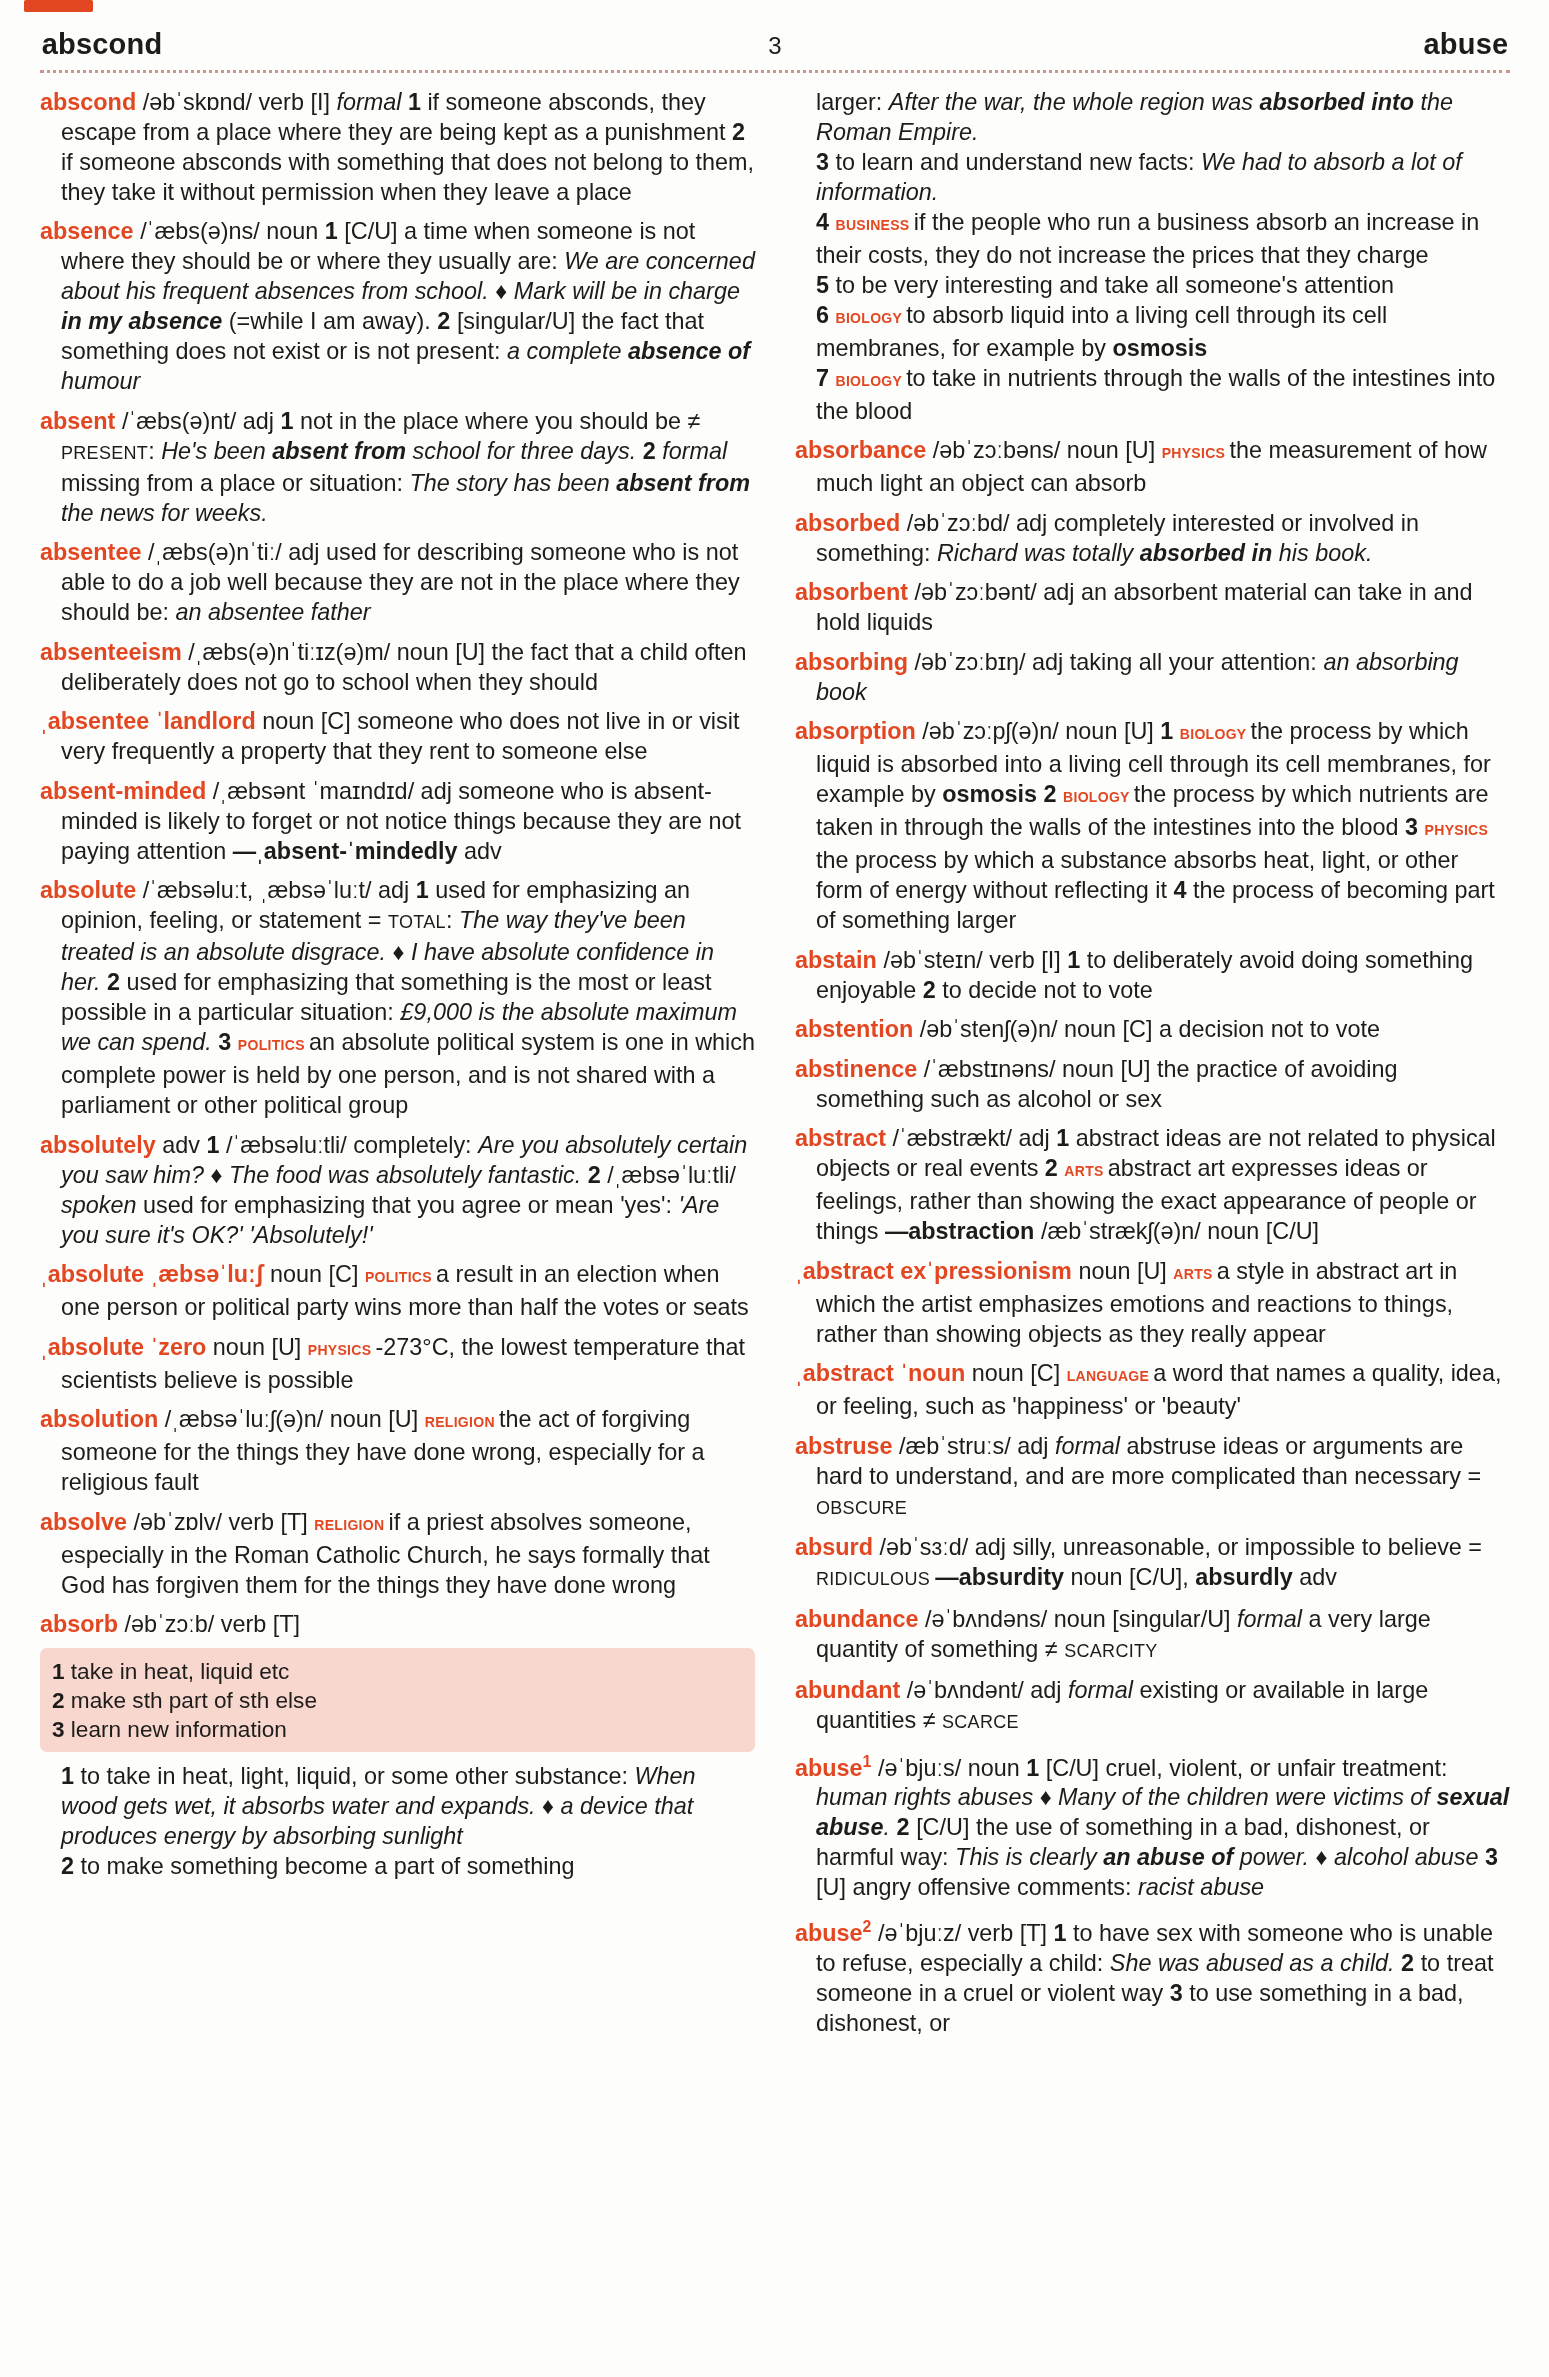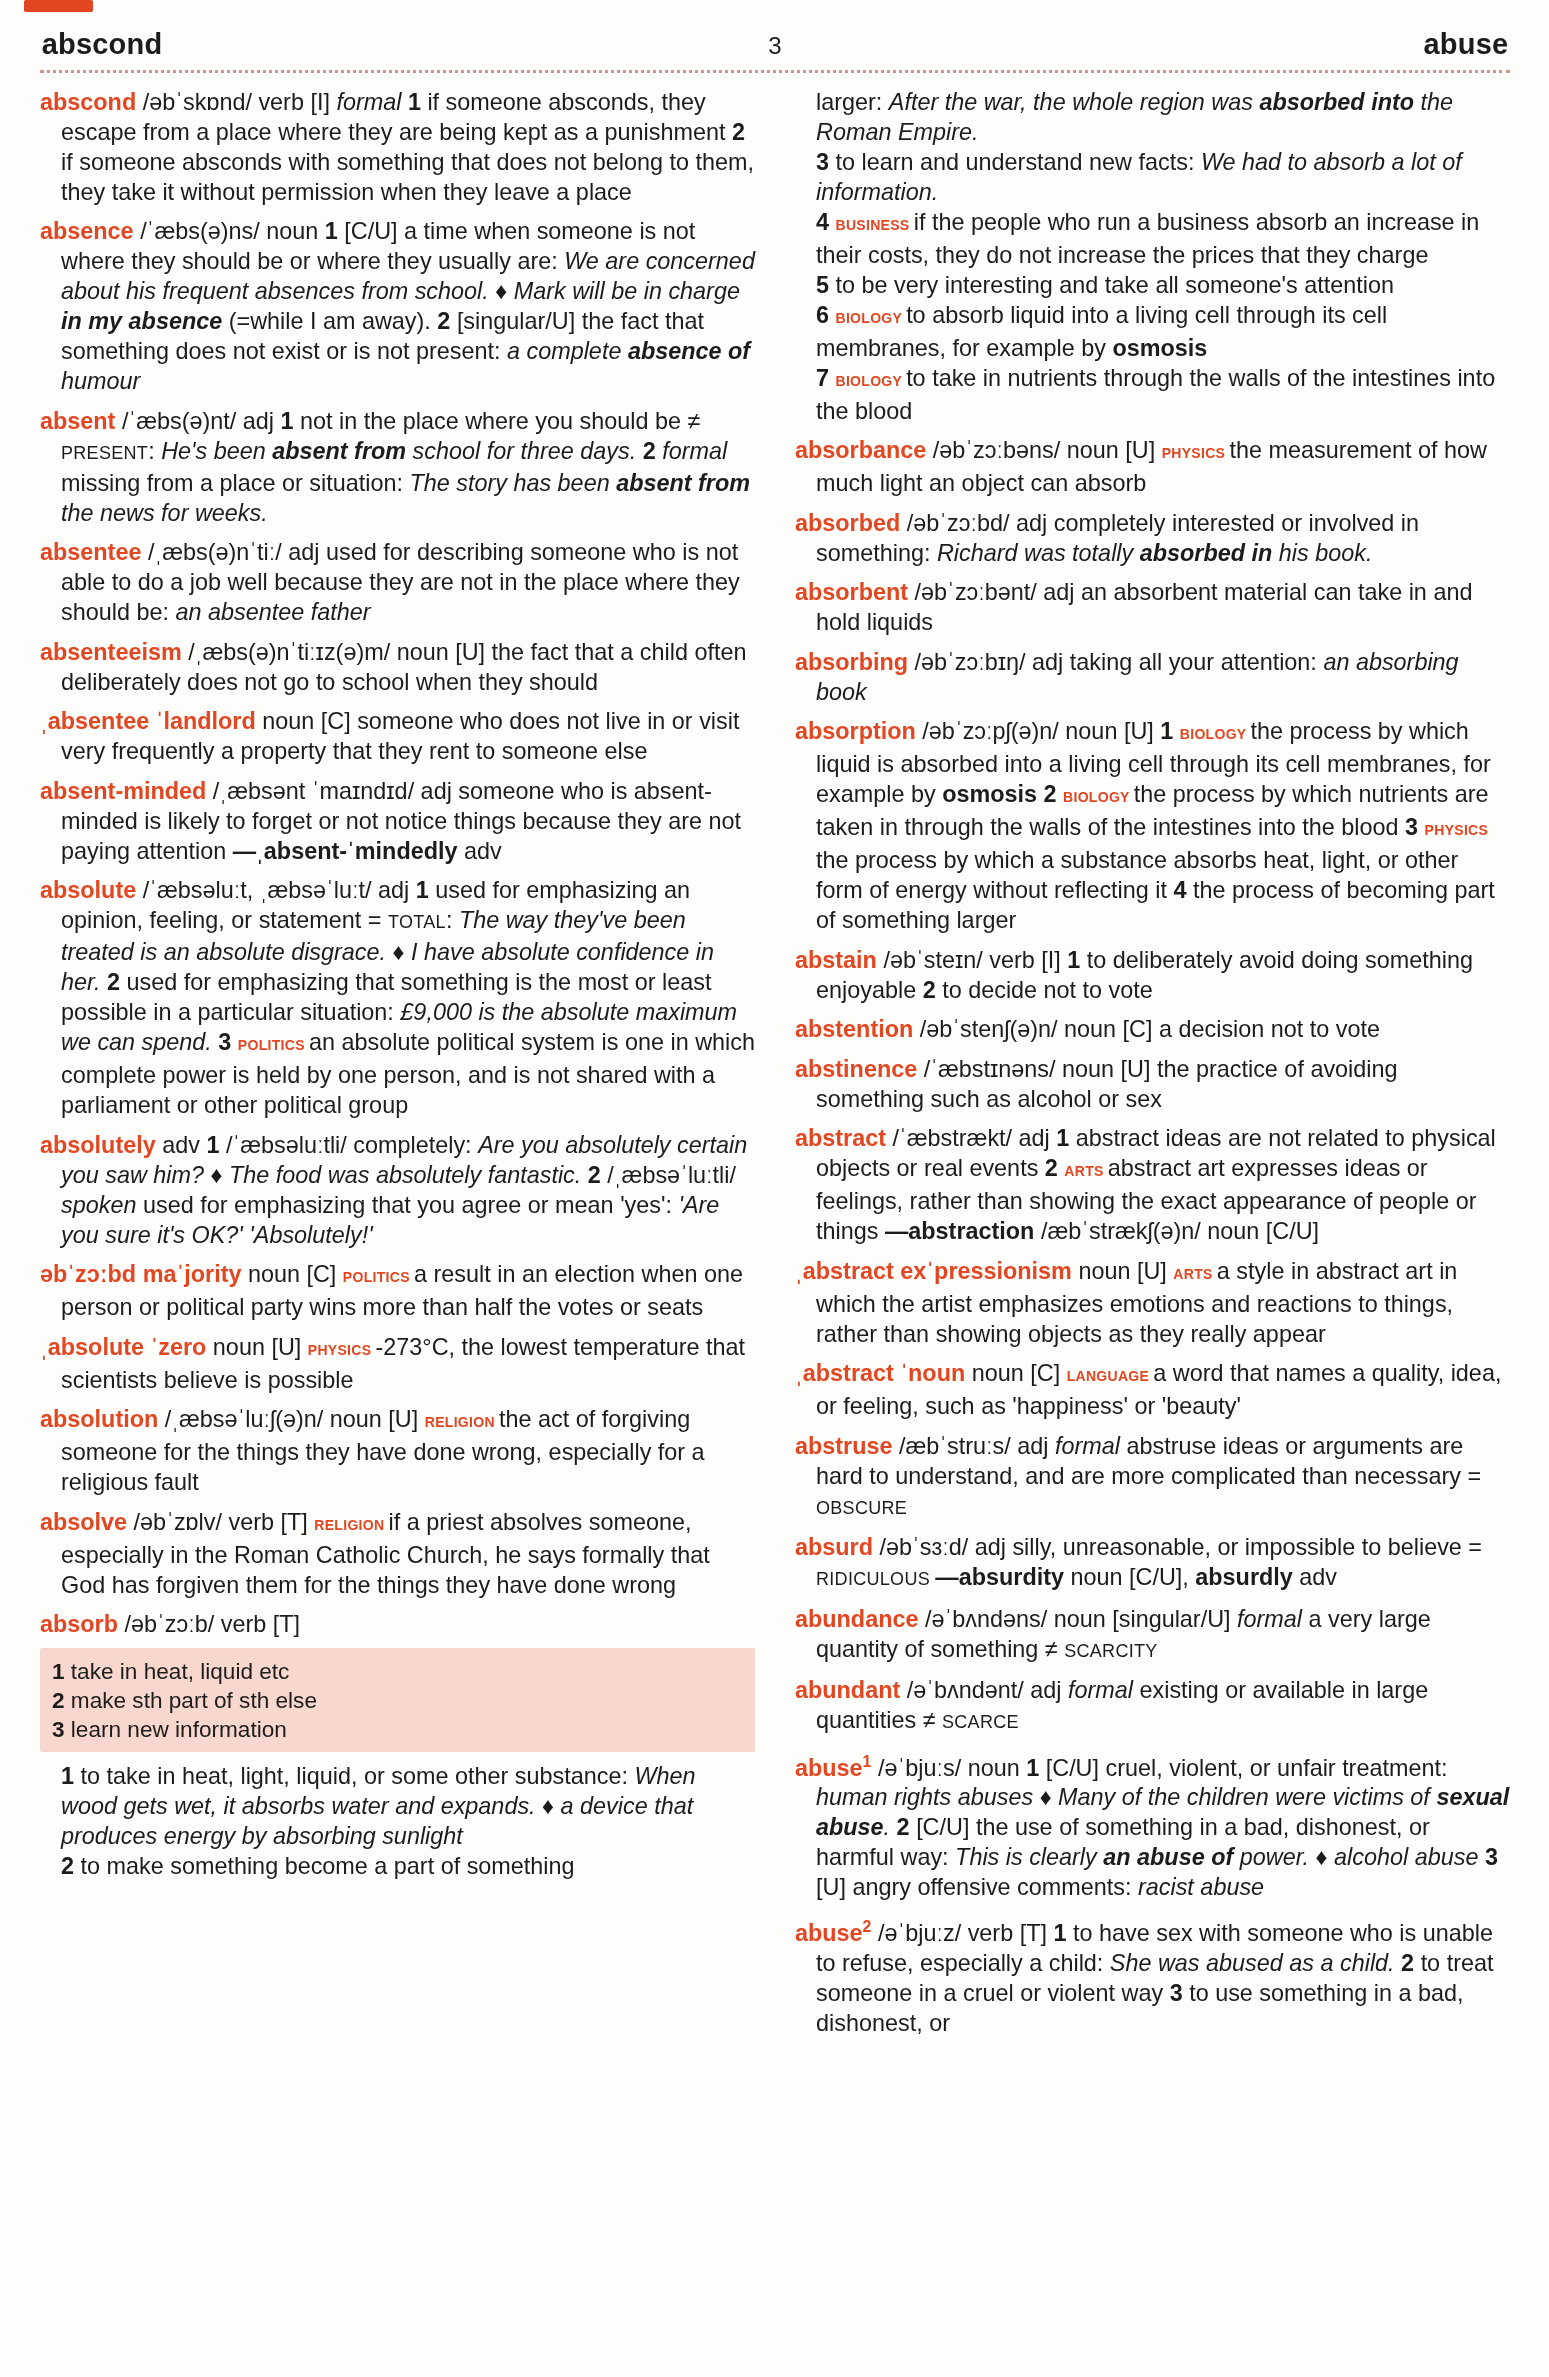--- a/index.html
+++ b/index.html
@@ -32,21 +32,21 @@
   .hwsup { color:var(--accent,#e34722); font-weight:bold; font-size:0.68em; vertical-align:super; }
   .b { font-weight:bold; }
   .i { font-style:italic; }
   .bi { font-weight:bold; font-style:italic; }
   .lab { color:var(--accent,#e34722); font-weight:bold; font-size:14px; letter-spacing:0.3px; }
   .sc { font-size:18px; letter-spacing:0.3px; }
   .menu-box {
     display:flex; gap:17.3px;
     background:var(--box-bg,#f8d7cf);
     margin:8.7px 0; padding:8.7px 12px;
-    border-radius:2px;
+    border-radius:7px;
     flex-direction:column;
   }
   .menu-col { flex:1; min-width:0; }
   .menu-item { font-size:22.6px; line-height:29px; padding-left:22.6px; text-indent:-22.6px; }
 </style>
 </head>
 <body>
 
 <div class="page">
   <div class="corner-mark"></div>
@@ -79,21 +79,21 @@
         <div class="entry">
           <p class="para hang"><span class="hw">absent-minded </span><span class="t">/ˌæbsənt ˈmaɪndɪd/ adj someone who is absent-minded is likely to forget or not notice things because they are not paying attention </span><span class="b">—ˌabsent-ˈmindedly </span><span class="t">adv</span></p>
         </div>
         <div class="entry">
           <p class="para hang"><span class="hw">absolute </span><span class="t">/ˈæbsəluːt, ˌæbsəˈluːt/ adj </span><span class="b">1 </span><span class="t">used for emphasizing an opinion, feeling, or statement = </span><span class="sc">TOTAL</span><span class="t">: </span><span class="i">The way they've been treated is an absolute disgrace. </span><span class="t">♦ </span><span class="i">I have absolute confidence in her. </span><span class="b">2 </span><span class="t">used for emphasizing that something is the most or least possible in a particular situation: </span><span class="i">£9,000 is the absolute maximum we can spend. </span><span class="b">3 </span><span class="lab">POLITICS </span><span class="t">an absolute political system is one in which complete power is held by one person, and is not shared with a parliament or other political group</span></p>
         </div>
         <div class="entry">
           <p class="para hang"><span class="hw">absolutely </span><span class="t">adv </span><span class="b">1 </span><span class="t">/ˈæbsəluːtli/ completely: </span><span class="i">Are you absolutely certain you saw him? </span><span class="t">♦ </span><span class="i">The food was absolutely fantastic. </span><span class="b">2 </span><span class="t">/ˌæbsəˈluːtli/ </span><span class="i">spoken </span><span class="t">used for emphasizing that you agree or mean 'yes': </span><span class="i">'Are you sure it's OK?' 'Absolutely!'</span></p>
         </div>
         <div class="entry">
-          <p class="para hang"><span class="hw">əbˈzɔːbd maˈjority </span><span class="t">noun [C] </span><span class="lab">POLITICS </span><span class="t">a result in an election when one person or political party wins more than half the votes or seats</span></p>
+          <p class="para hang"><span class="hw">ˌabsolute ˌæbsəˈluːʃ </span><span class="t">noun [C] </span><span class="lab">POLITICS </span><span class="t">a result in an election when one person or political party wins more than half the votes or seats</span></p>
         </div>
         <div class="entry">
           <p class="para hang"><span class="hw">ˌabsolute ˈzero </span><span class="t">noun [U] </span><span class="lab">PHYSICS </span><span class="t">-273°C, the lowest temperature that scientists believe is possible</span></p>
         </div>
         <div class="entry">
           <p class="para hang"><span class="hw">absolution </span><span class="t">/ˌæbsəˈluːʃ(ə)n/ noun [U] </span><span class="lab">RELIGION </span><span class="t">the act of forgiving someone for the things they have done wrong, especially for a religious fault</span></p>
         </div>
         <div class="entry">
           <p class="para hang"><span class="hw">absolve </span><span class="t">/əbˈzɒlv/ verb [T] </span><span class="lab">RELIGION </span><span class="t">if a priest absolves someone, especially in the Roman Catholic Church, he says formally that God has forgiven them for the things they have done wrong</span></p>
         </div>

